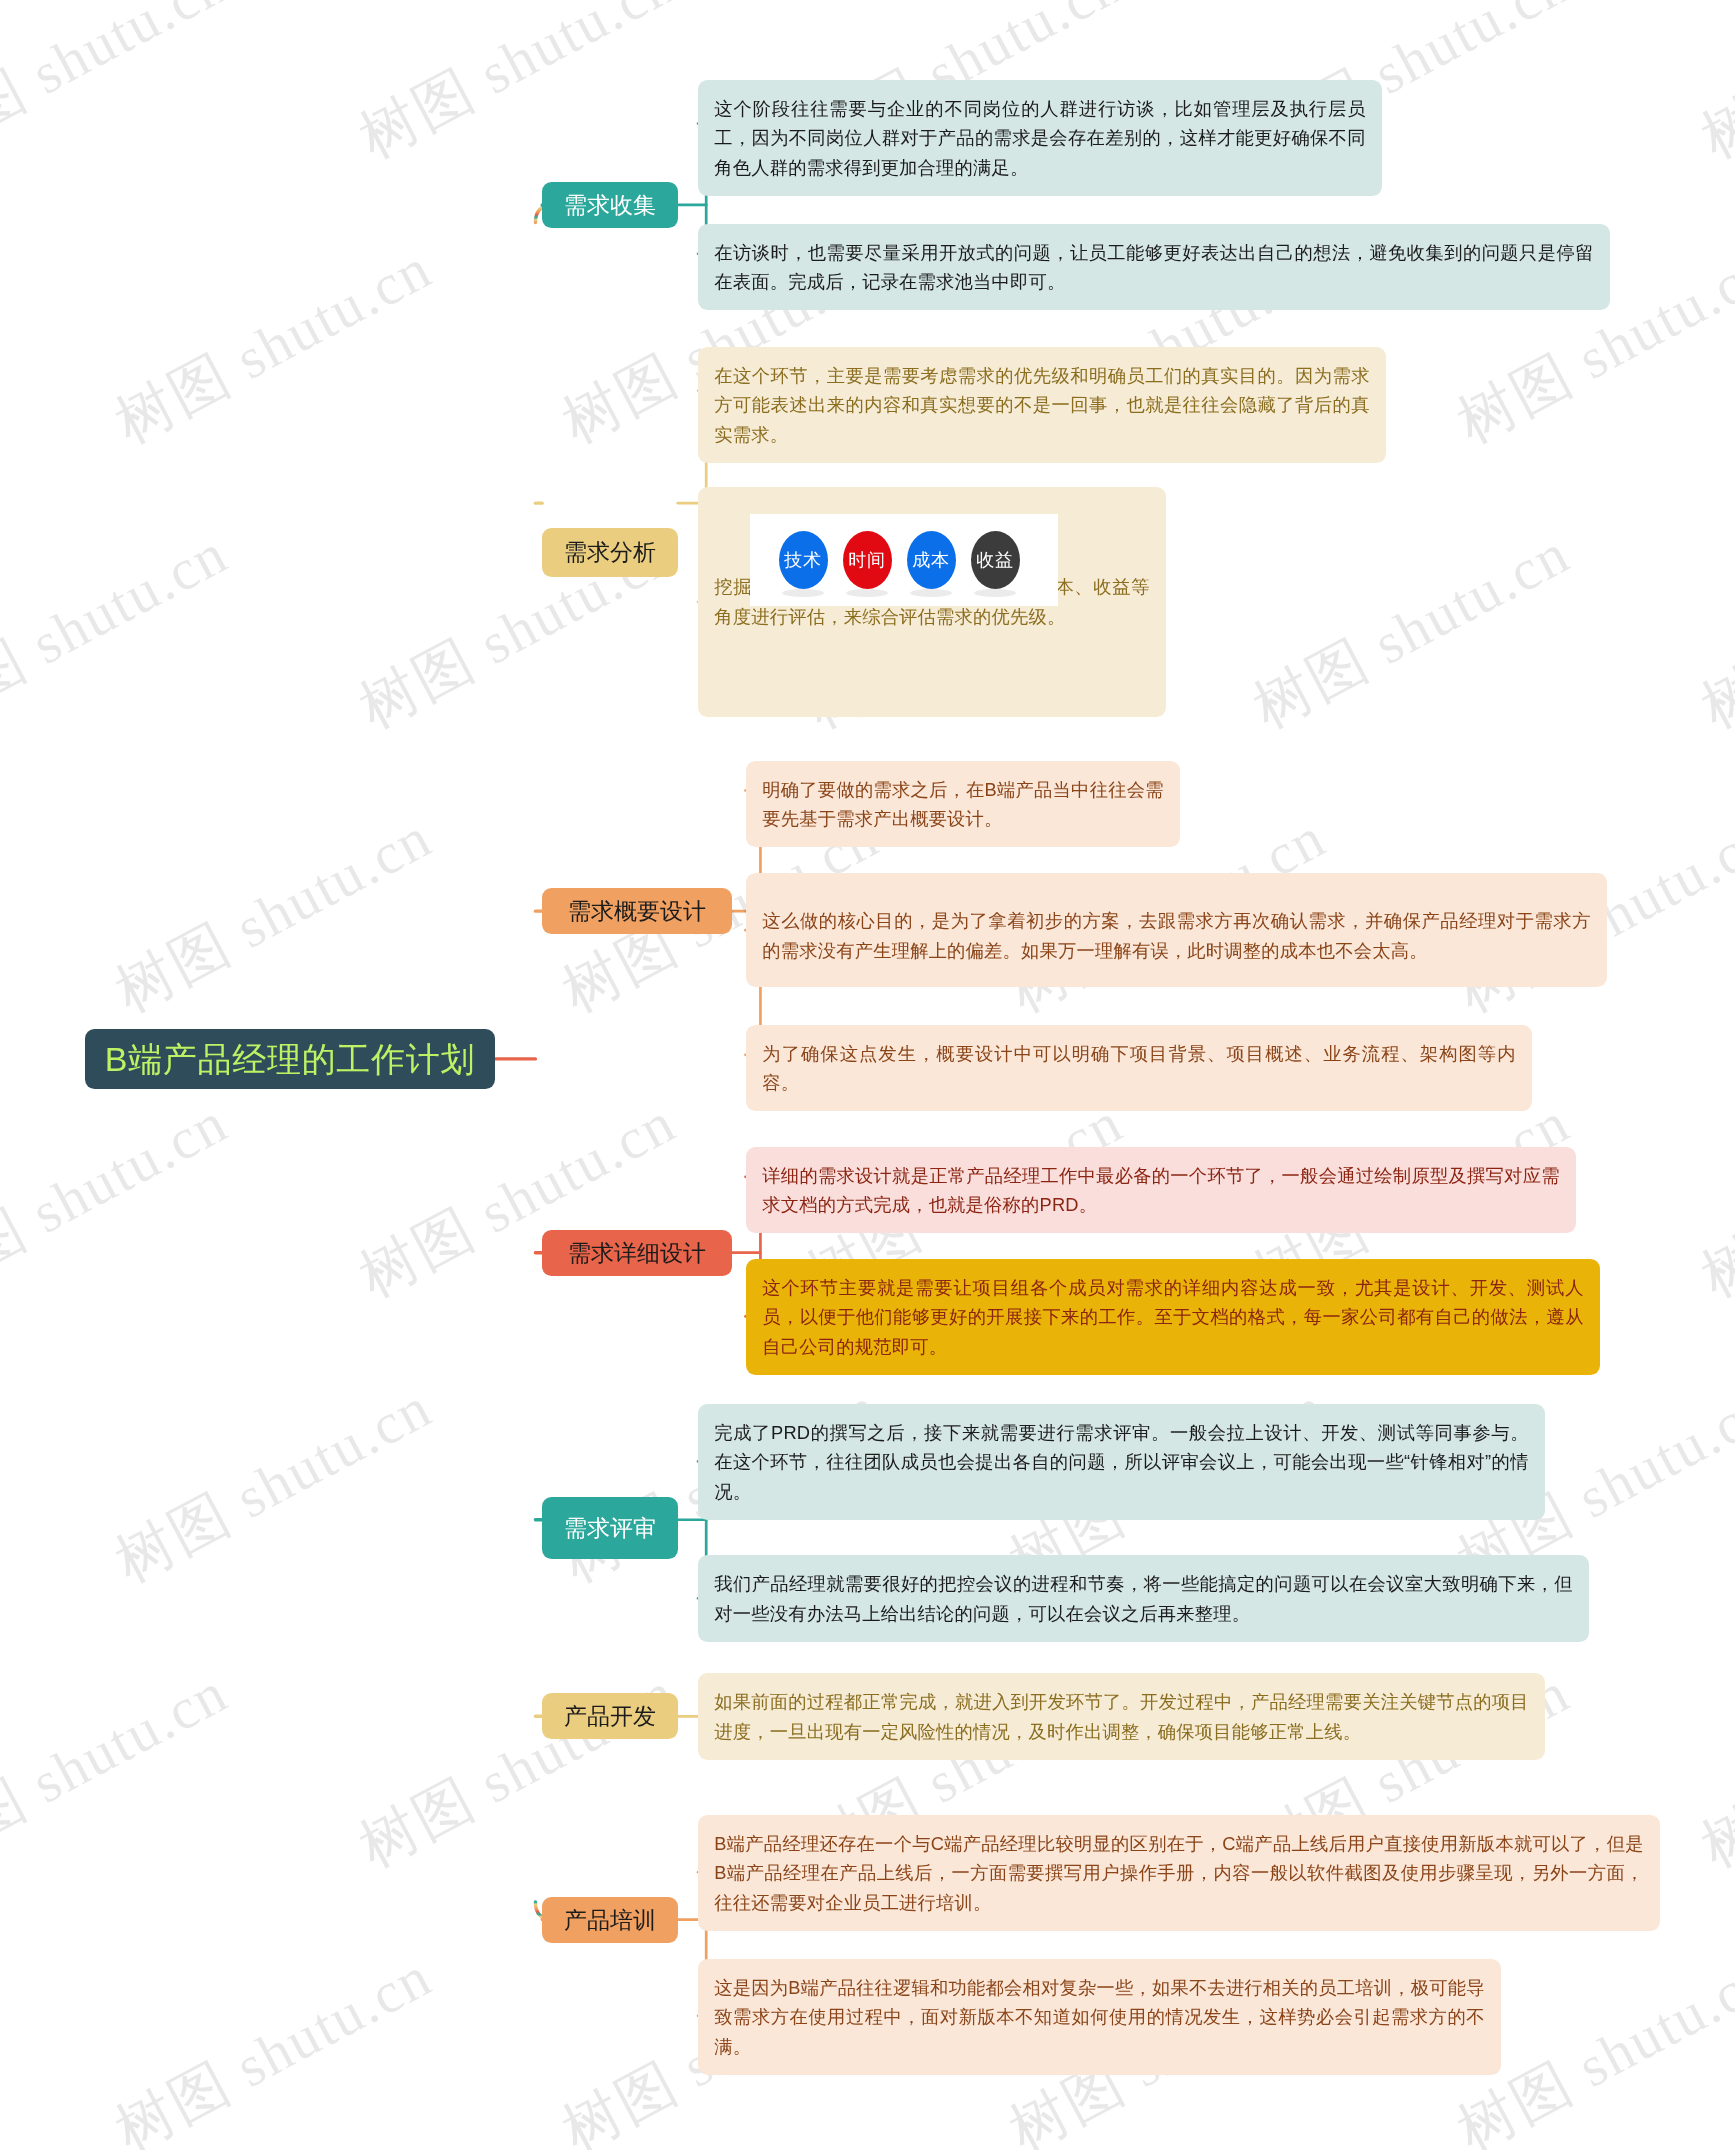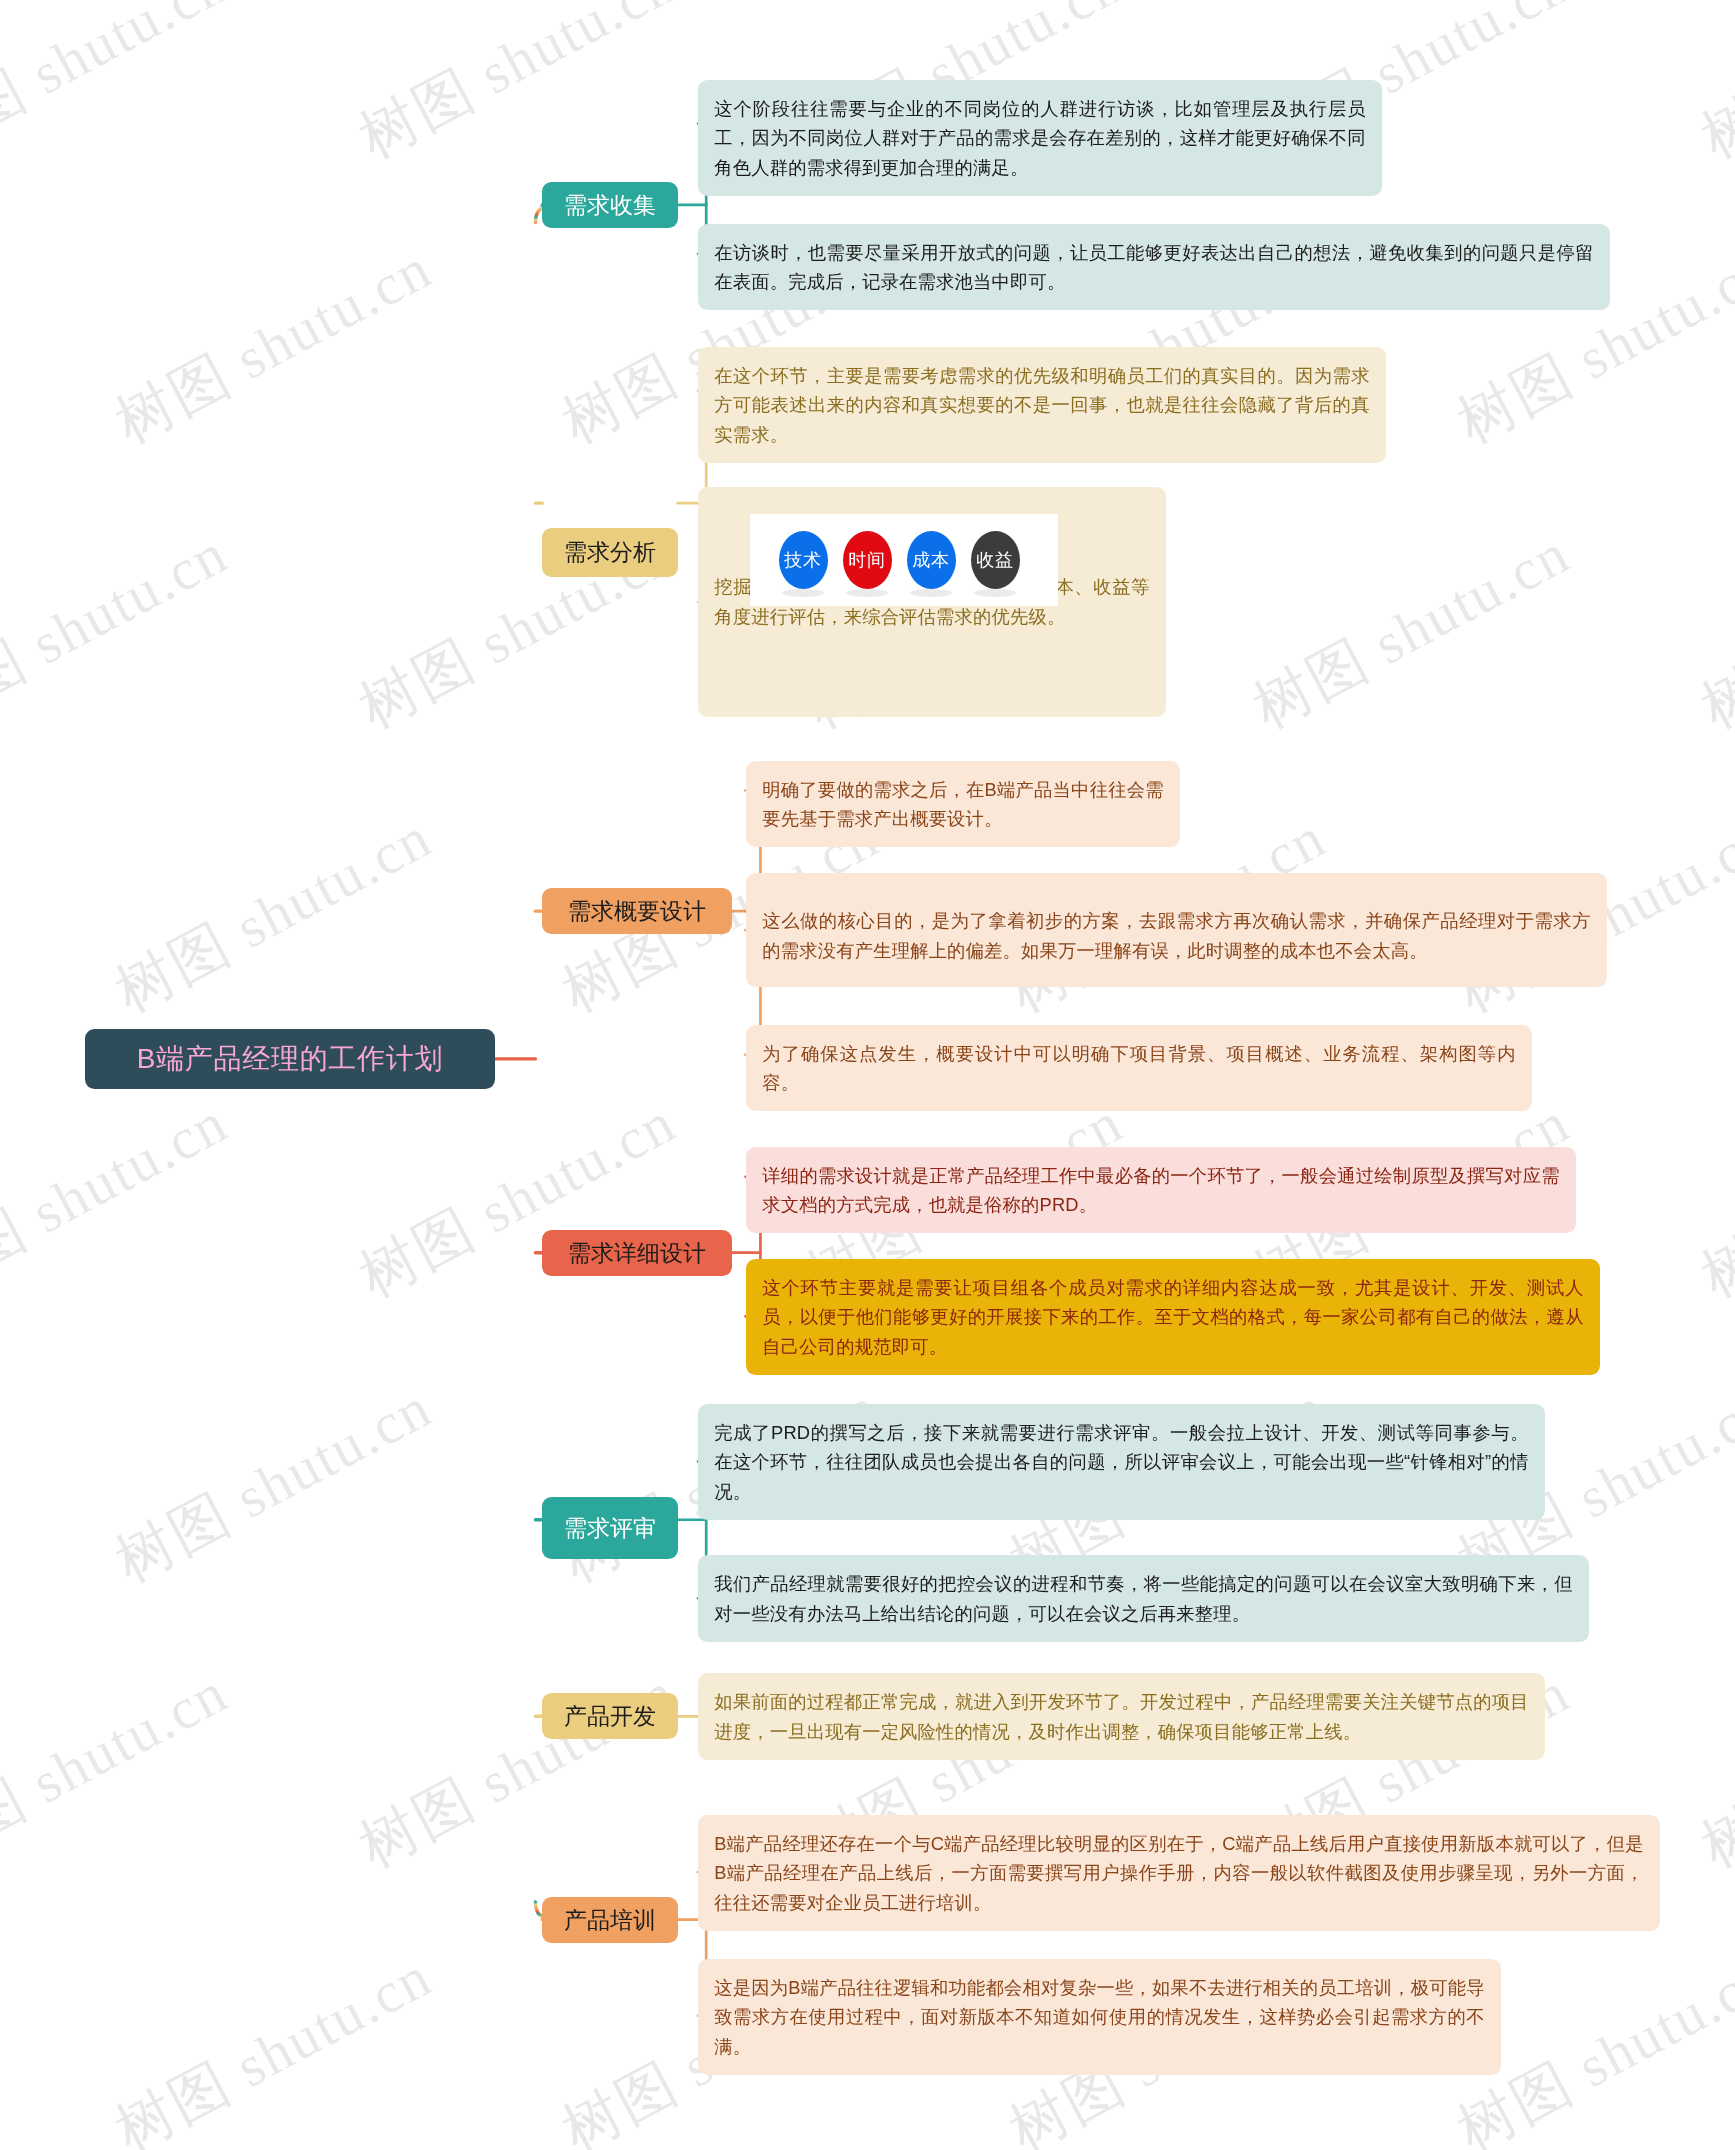--- a/index.html
+++ b/index.html
@@ -56,22 +56,22 @@
     width: 410px;
     height: 60px;
     background: #2e4c5a;
     border-radius: 9.5px;
     display: flex;
     align-items: center;
     justify-content: center;
     z-index: 10;
   }
   #root-node .root-label {
-    color: #f9a8d4;
-    font-size: 28px;
+    color: #bef264;
+    font-size: 34px;
     font-weight: 400;
     letter-spacing: 0.7px;
     line-height: 1;
   }
 
   
   .branch-node {
     position: absolute;
     border-radius: 9.5px;
     display: flex;

